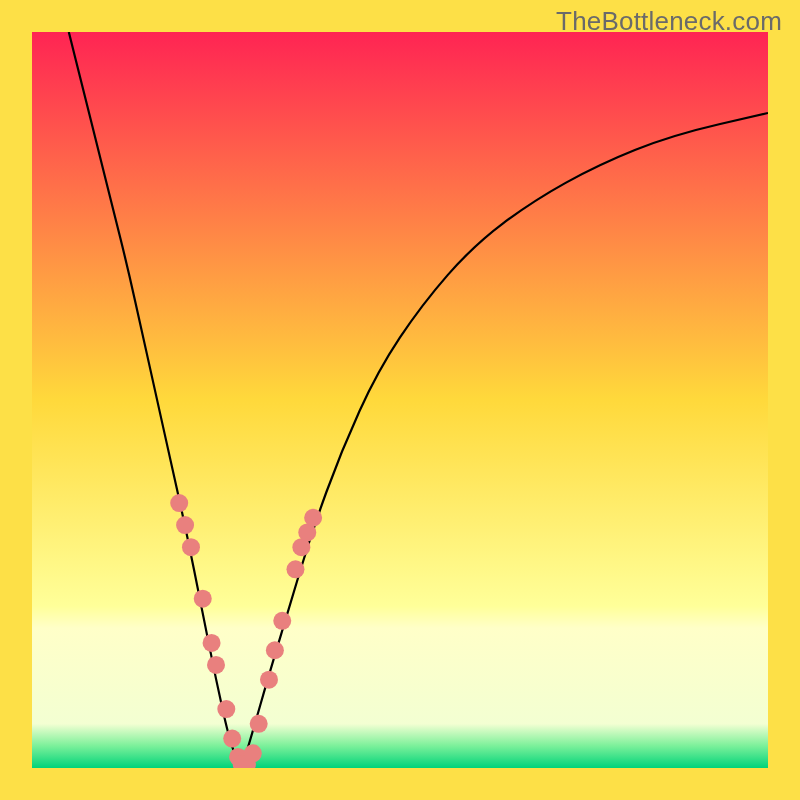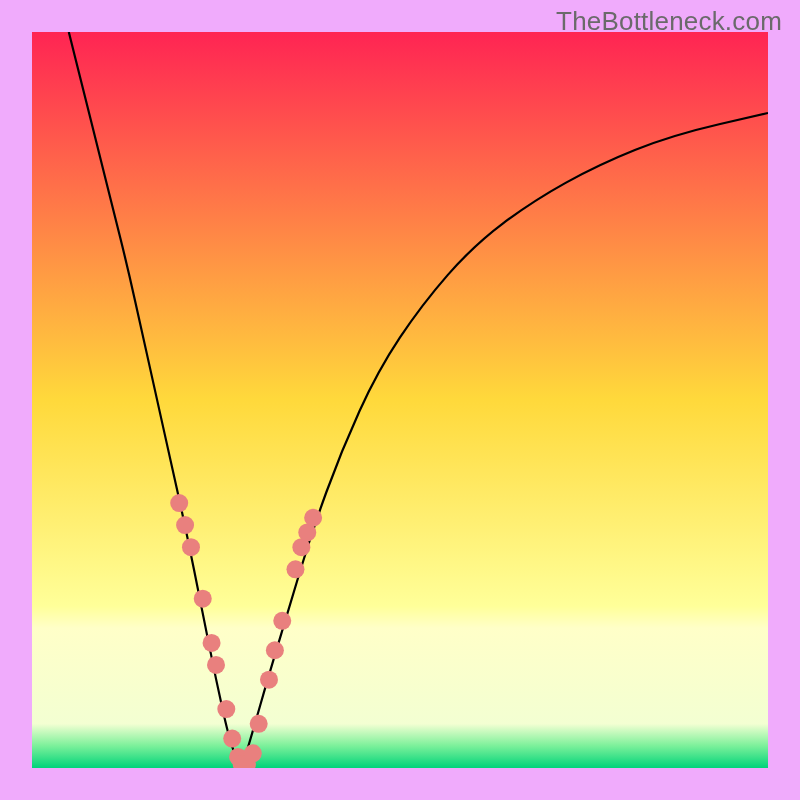--- a/index.html
+++ b/index.html
@@ -3,21 +3,21 @@
 <meta charset="utf-8">
 <style>
   * { margin: 0; padding: 0; box-sizing: border-box; }
   html, body { width: 800px; height: 800px; overflow: hidden; }
   body { background: #000; font-family: Arial, Helvetica, sans-serif; }
 
   .frame {
     position: absolute;
     left: 0; top: 0;
     width: 800px; height: 800px;
-    background: #f0abfc;
+    background: #fde047;
   }
 
   .plot {
     position: absolute;
     left: 32px;
     top: 32px;
     width: 736px;
     height: 736px;
     overflow: hidden;
   }

